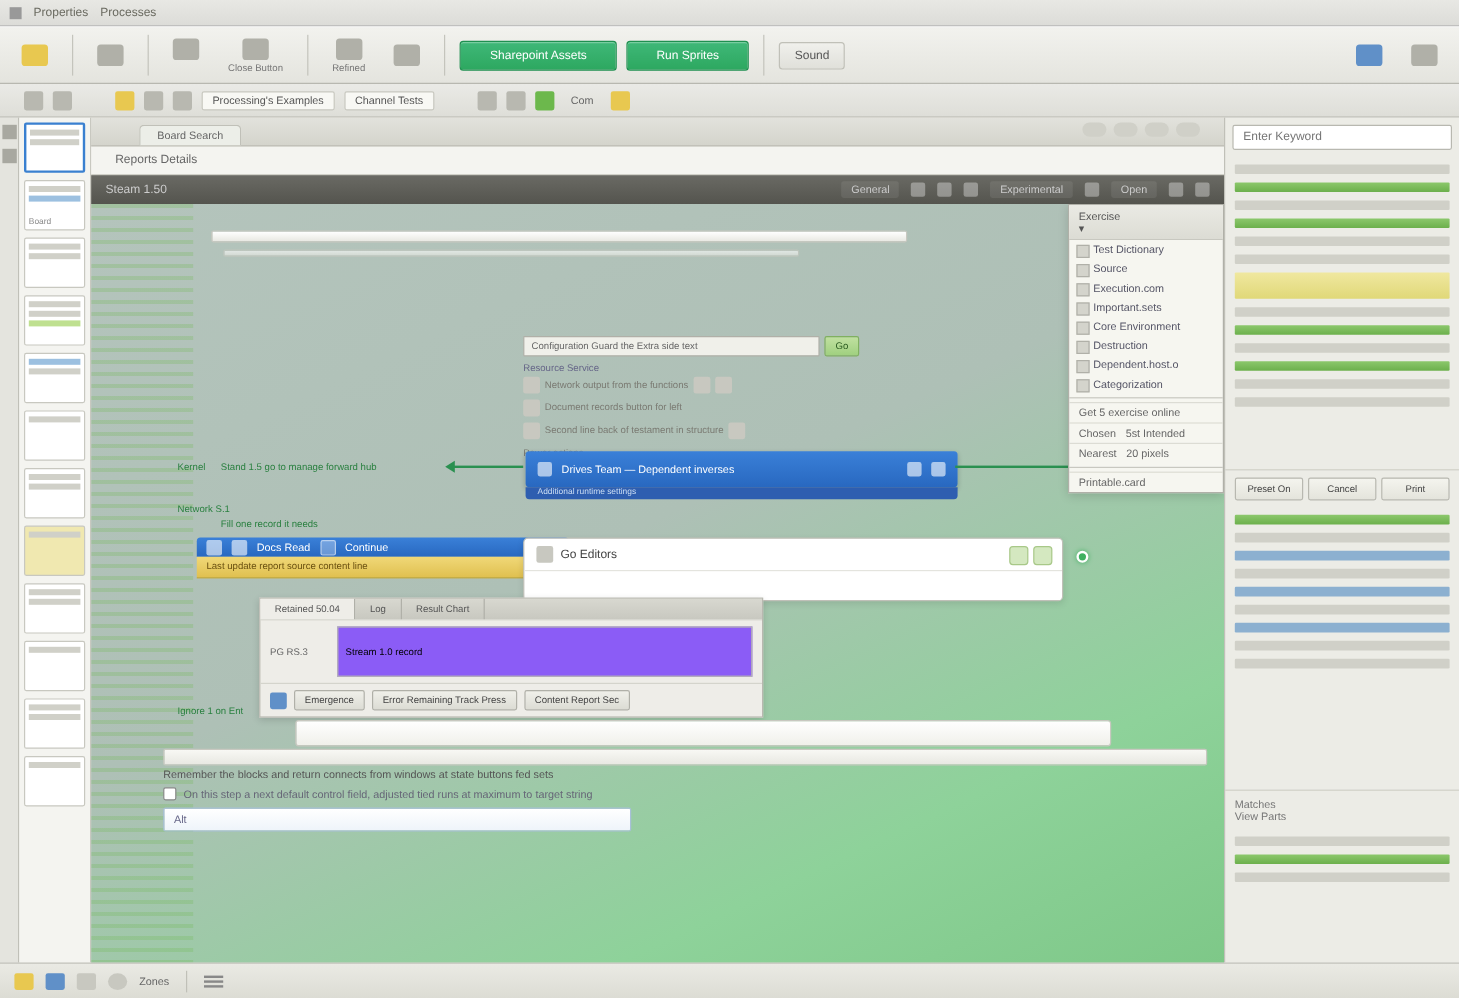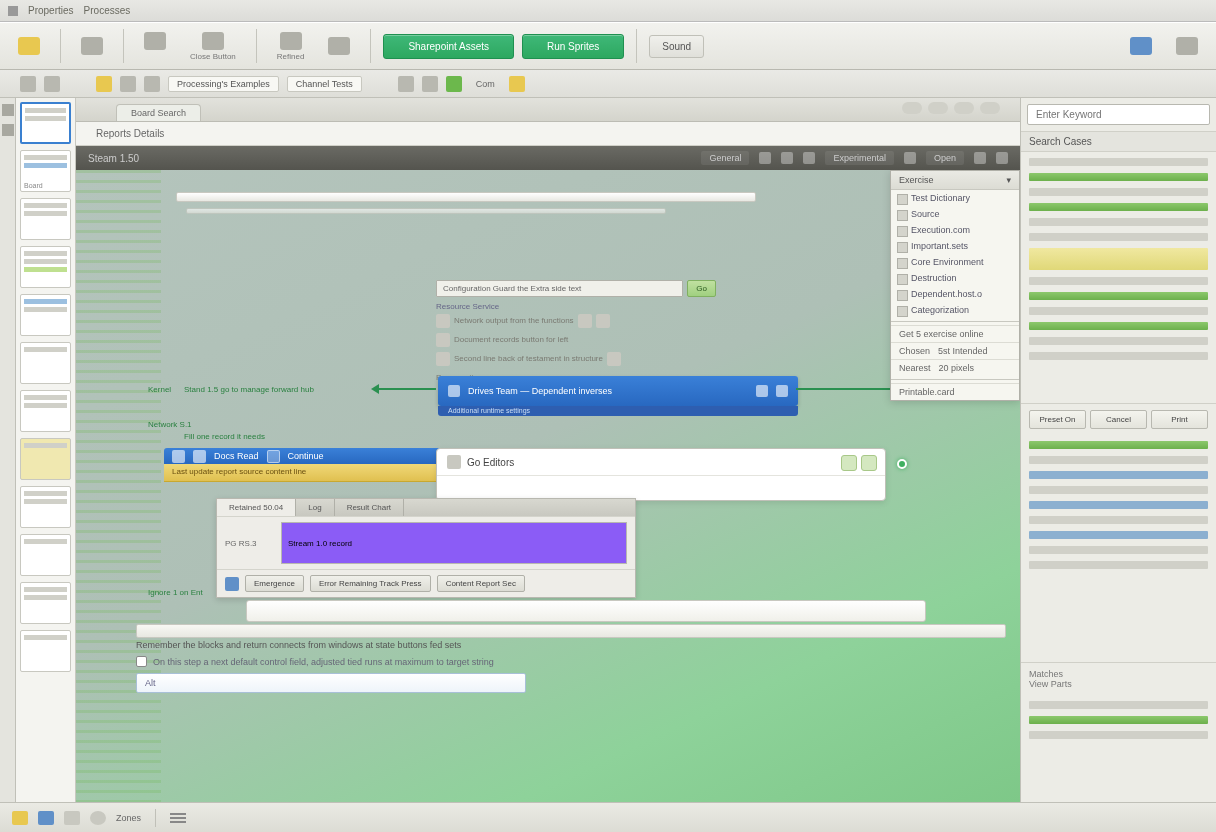--- a/index.html
+++ b/index.html
@@ -122,21 +122,21 @@
 .chkrow { display: flex; align-items: center; gap: 6px; font-size: 9px; color: #667; margin-bottom: 6px; }
 .chk { width: 11px; height: 11px; border: 1px solid #888; background: #fff; border-radius: 2px; }
 .lin { width: 390px; height: 20px; background: linear-gradient(#fff,#eef4fa); border: 1px solid #a8c0d8; border-radius: 2px; padding: 3px 8px; font-size: 9px; color:#668; }
 
 
 .whitelong { position:absolute; left:170px; top:430px; width:680px; height:22px; background:linear-gradient(#fff,#f0f0ea); border:1px solid #c8c8c0; border-radius:3px;}
 .whitelong2 { position:absolute; left:60px; top:454px; width:870px; height:14px; background:linear-gradient(#f8f8f4,#e8e8e2); border:1px solid #c8c8c0; border-radius:2px;}
 
 
 .palette { position: absolute; right: 0px; top: 0px; width: 130px; background: #f6f6f0; border: 1px solid #b0b0a8; box-shadow: 0 2px 8px rgba(0,0,0,.15); font-size: 9px; }
-.palette .phd { background: linear-gradient(#eaeae4,#dcdcD4); padding: 4px 8px; border-bottom: 1px solid #c8c8c0; color: #555; display:flex; justify-content:space-between;}
+.palette .phd { background: linear-gradient(#eaeae4,#dcdcD4); padding: 4px 8px; border-bottom: 1px solid #c8c8c0; color: #555; display:flex; justify-content:space-between;flex-direction:column;}
 .palette .pitem { padding: 3px 8px 3px 20px; color: #556; position:relative; }
 .palette .pitem::before{content:''; position:absolute; left:6px; top:4px; width:9px; height:9px; background:#d4d4cc; border:1px solid #b0b0a8;}
 .palette .prow { display: flex; padding: 3px 8px; gap: 8px; border-top: 1px solid #dcdcD4; color:#666;}
 .palette .sep { height:1px; background:#c8c8c0; margin:3px 0;}
 
 
 .rightbar { width: 196px; background: #ecece6; border-left: 1px solid #c0c0b8; display: flex; flex-direction: column; }
 .rb-search { padding: 6px; }
 .rb-search input { width: 100%; border: 1px solid #b8b8b0; background: #fff; padding: 4px 8px; font-size: 10px; border-radius: 2px; }
 .rb-head { padding: 4px 8px; font-size: 10px; color: #555; border-top: 1px solid #d0d0c8; border-bottom: 1px solid #d0d0c8; background: #e4e4de; }
@@ -448,21 +448,20 @@
           </div>
       </div>
 
     </div>
   </div>
 
   <div class="rightbar">
     <div class="rb-search">
       <input placeholder="Enter Keyword" style="">
     </div>
-    <div class="rb-head">Search Cases</div>
     <div class="rb-list">
       <div class="rb-line"></div>
       <div class="rb-line grn"></div>
       <div class="rb-line"></div>
       <div class="rb-line grn"></div>
       <div class="rb-line"></div>
       <div class="rb-line"></div>
       <div class="rb-line yel"></div>
       <div class="rb-line"></div>
       <div class="rb-line grn"></div>

